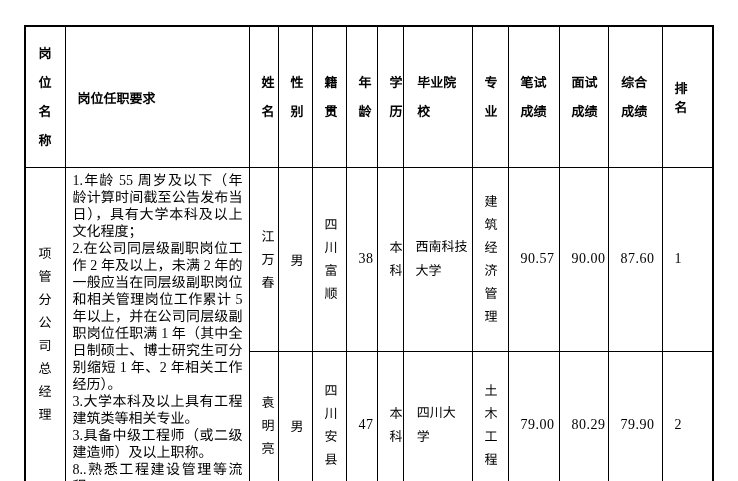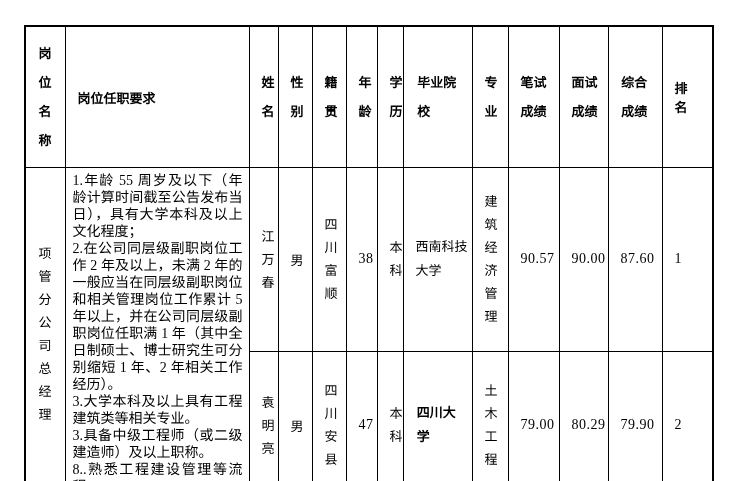--- a/index.html
+++ b/index.html
@@ -45,21 +45,21 @@
     word-break: break-all;
     white-space: normal;
   }
   .vh { line-height: 29px; }   
   .vd { line-height: 23px; }   
 
   
   .w2 { display:block; width: 2.1em; margin: 0 auto; word-break: break-all; line-height: 29px; }
   .w3 { display:block; width: 3.1em; margin: 0 auto; word-break: break-all; line-height: 29px; }
   .s4 { display:block; width: 4.2em; margin: 0 auto; word-break: break-all; line-height: 24px; }
-  .s3 { display:block; width: 3.2em; margin: 16px auto; word-break: break-all; line-height: 24px; font-weight: bold; }
+  .s3 { display:block; width: 3.2em; margin: 16px auto; word-break: break-all; line-height: 24px; }
 
   td.req-cell {
     vertical-align: middle;
     padding: 4px 6px 4px 7px;
     text-align: left;
   }
   .req-cell p {
     margin: 0;
     font-size: 14px;
     line-height: 17px;

